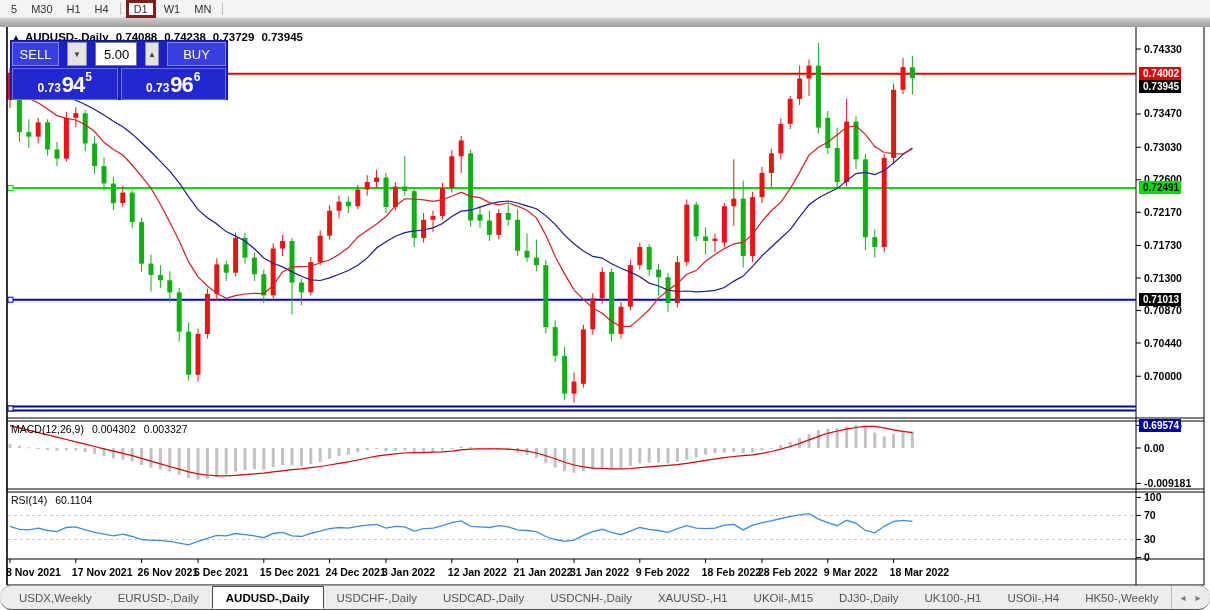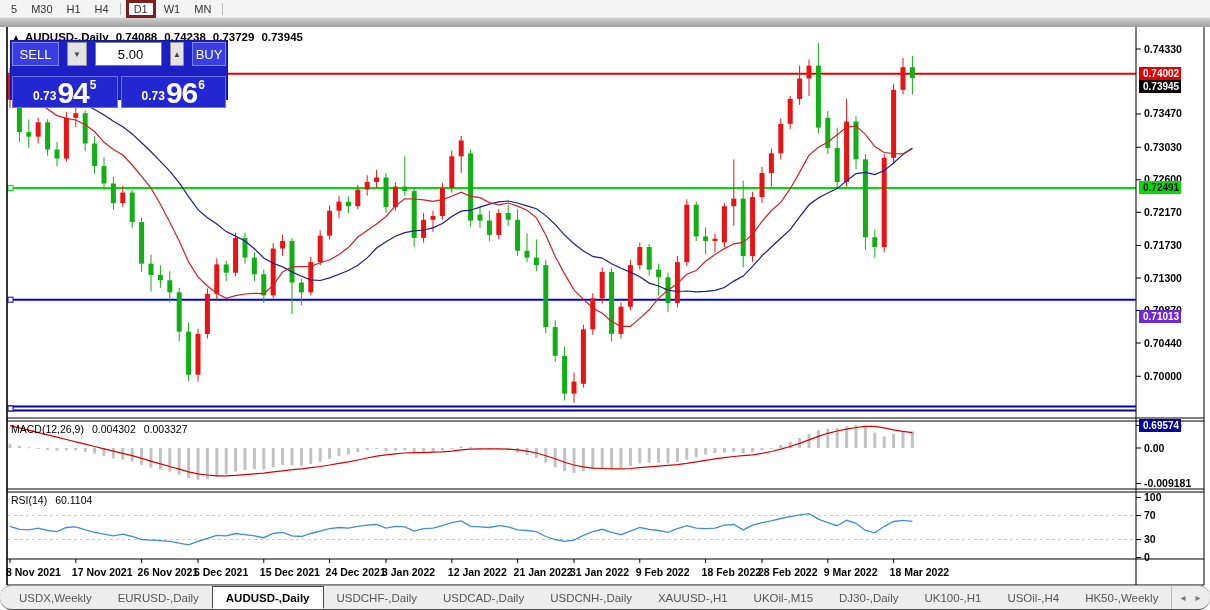--- a/index.html
+++ b/index.html
@@ -17,25 +17,25 @@
   .chart-title{position:absolute;left:12px;top:31px;font-size:11.5px;font-weight:700;color:#000;display:flex;gap:7px;align-items:center;z-index:4;}
   .chart-title .arrow{font-size:8px;margin-right:-2px;}
   
   .trade-panel{position:absolute;left:10px;top:40px;width:218px;height:60px;background:#1c1fc4;border:1px solid #12149a;z-index:6;box-sizing:border-box;}
   .tp-row1{display:flex;height:24px;margin:1px 1px 0 1px;gap:8px;}
   .btn{background:#383ee2;border:1px solid #8186ff;color:#fff;font-size:13px;display:flex;align-items:center;justify-content:center;box-sizing:border-box;cursor:pointer;}
   .sell-btn{width:47px;}
   .buy-btn{flex:1;}
   .spin{width:20px;background:#e3e3e3;border:1px solid #909090;color:#444;font-size:8px;display:flex;align-items:center;justify-content:center;box-sizing:border-box;cursor:pointer;}
   .spin.up{width:14px;}
-  .vol{width:67px;border:1px solid #7a7a7a;background:#fff;color:#000;font-size:13px;text-align:center;padding:0 4px 0 8px;box-sizing:border-box;font-family:"Liberation Sans",sans-serif;}
-  .tp-row2{display:flex;height:32px;margin:10px 1px 1px 1px;gap:3px;}
+  .vol{width:42px;border:1px solid #7a7a7a;background:#fff;color:#000;font-size:13px;text-align:left;padding:0 4px 0 8px;box-sizing:border-box;font-family:"Liberation Sans",sans-serif;}
+  .tp-row2{display:flex;height:32px;margin:2px 1px 1px 1px;gap:3px;}
   .price-box{flex:1;background:#2327d2;border:1px solid #6b70f2;color:#fff;display:flex;align-items:flex-end;justify-content:center;padding-bottom:1px;box-sizing:border-box;}
   .price-box .small{font-size:12px;font-weight:700;margin:0 1px 3px 0;}
-  .price-box .big{font-size:30px;font-weight:600;line-height:26px;letter-spacing:-1px;}
+  .price-box .big{font-size:22px;font-weight:600;line-height:26px;letter-spacing:-1px;}
   .price-box .sup{font-size:12px;font-weight:700;margin:0 0 14px 1px;}
   
   .ind-label{position:absolute;left:11px;font-size:10.5px;color:#000;display:flex;gap:8px;z-index:4;}
   
   .badge{position:absolute;left:1139px;width:42px;height:13px;font-size:10px;font-weight:700;line-height:13px;padding-left:4px;color:#fff;z-index:4;box-sizing:border-box;}
   
   .tabbar{position:absolute;left:0;right:0;bottom:0;height:23px;background:#ededed;border-top:1px solid #9a9a9a;border-bottom:1px solid #555;
           display:flex;align-items:stretch;font-size:11.5px;color:#555;padding-left:6px;z-index:5;box-sizing:content-box;border-radius:12px;}
   .tab{display:flex;align-items:center;padding:0 13px;white-space:nowrap;cursor:pointer;}
   .tab.active{background:#fff;border:1px solid #4a4a4a;border-bottom:1px solid #fff;font-weight:700;color:#000;}
@@ -495,21 +495,21 @@
     <span>0.003327</span>
   </div>
   <div class="ind-label" style="top:494px">
     <span>RSI(14)</span>
     <span>60.1104</span>
   </div>
 
   <div id="badges">
       <div class="badge" style="top: 67px; background: rgb(230, 0, 0); color: rgb(255, 255, 255);">0.74002</div>
       <div class="badge" style="top: 181px; background: rgb(0, 221, 0); color: rgb(0, 0, 0);">0.72491</div>
-      <div class="badge" style="top: 310px; background: #6d28d9; color: rgb(255, 255, 255);">0.71013</div>
+      <div class="badge" style="top: 293px; background: #000000; color: rgb(255, 255, 255);">0.71013</div>
       <div class="badge" style="top: 419px; background: rgb(0, 0, 160); color: rgb(255, 255, 255);">0.69574</div>
       <div class="badge" style="top: 80px; background: rgb(0, 0, 0); color: rgb(255, 255, 255);">0.73945</div>
     </div>
 
   <div class="tabbar" id="tabbar">
       <div class="tab">USDX,Weekly</div>
       <div class="tab-sep"></div>
       <div class="tab">EURUSD-,Daily</div>
       <div class="tab-sep"></div>
       <div class="tab active">AUDUSD-,Daily</div>

